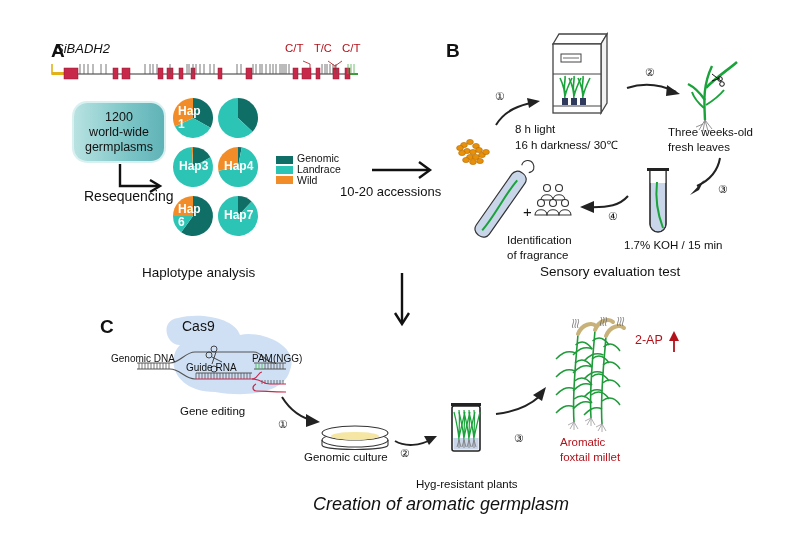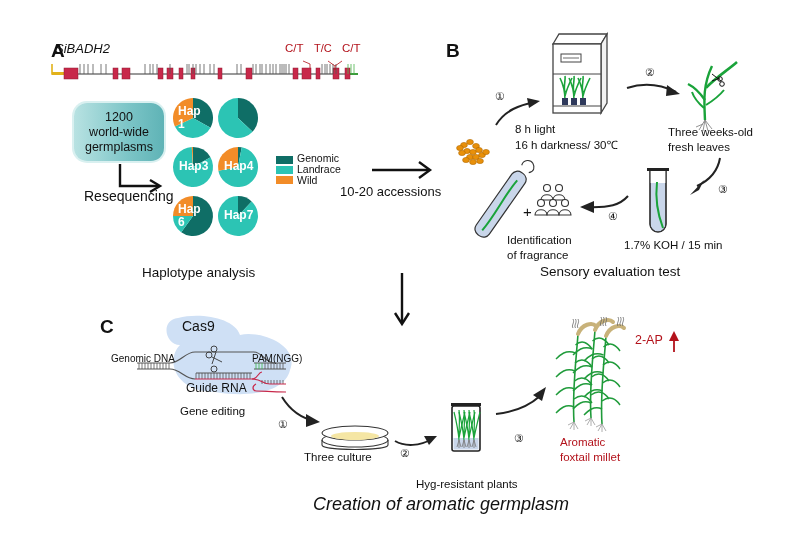--- a/index.html
+++ b/index.html
@@ -440,25 +440,25 @@
       <path d="M623 326 c -2 -3, 2 -5, 0 -9" stroke="#666" stroke-width="0.8" fill="none"></path>
     </g>
 
   <line x1="674" y1="352" x2="674" y2="336" stroke="#b3121b" stroke-width="1.8"></line>
   <path d="M669 341 L674 331 L679 341 Z" fill="#b3121b"></path>
 </svg>
 
 <div class="txt" style="left:182px;top:318px;font-size:14px;">Cas9</div>
 <div class="txt" style="left:111px;top:353px;font-size:10px;">Genomic DNA</div>
 <div class="txt" style="left:252px;top:353px;font-size:10px;">PAM(NGG)</div>
-<div class="txt" style="left:186px;top:382px;font-size:12px;">Guide RNA</div>
+<div class="txt" style="left:186px;top:362px;font-size:10px;">Guide RNA</div>
 <div class="txt" style="left:180px;top:405px;font-size:11.5px;">Gene editing</div>
 <div class="txt" style="left:278px;top:418px;font-size:11px;">①</div>
 <div class="txt" style="left:400px;top:447px;font-size:11px;">②</div>
 <div class="txt" style="left:514px;top:432px;font-size:11px;">③</div>
-<div class="txt" style="left:304px;top:451px;font-size:11.5px;">Three culture</div>
+<div class="txt" style="left:304px;top:451px;font-size:11.5px;">Genomic culture</div>
 <div class="txt" style="left:416px;top:462px;font-size:11.5px;margin-top:16px;">Hyg-resistant plants</div>
 <div class="txt c red" style="left:560px;top:435px;width:90px;font-size:11.5px;line-height:1.3;">
   <div>Aromatic</div>
   <div>foxtail millet</div>
 </div>
 <div class="txt red" style="left:635px;top:333px;font-size:12.5px;">2-AP</div>
 <div class="txt" style="left:313px;top:494px;font-size:18px;font-style:italic;">Creation of aromatic germplasm</div>
 
 </body></html>

